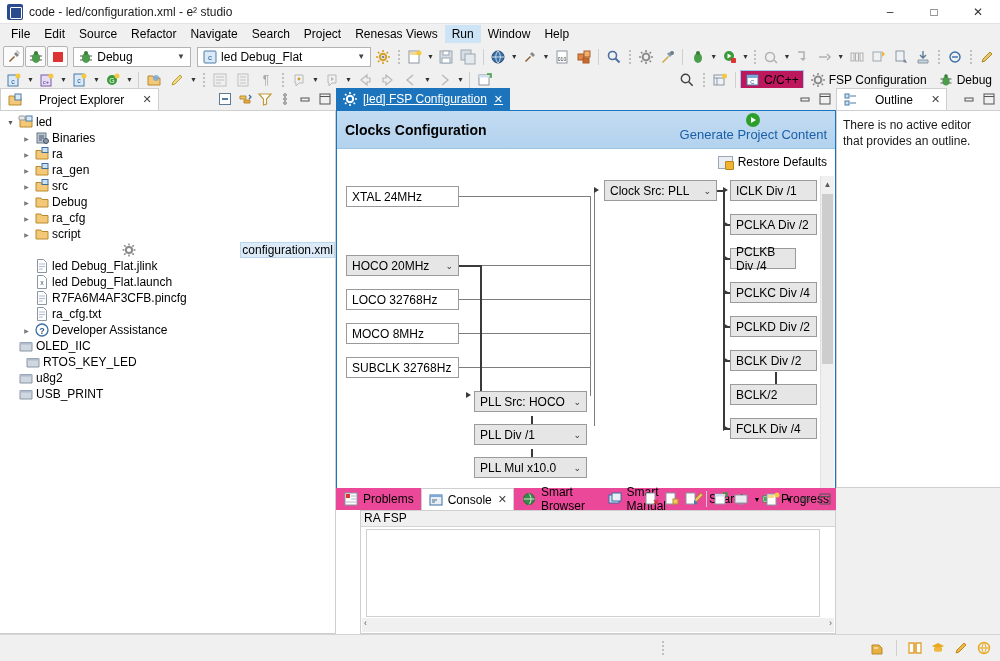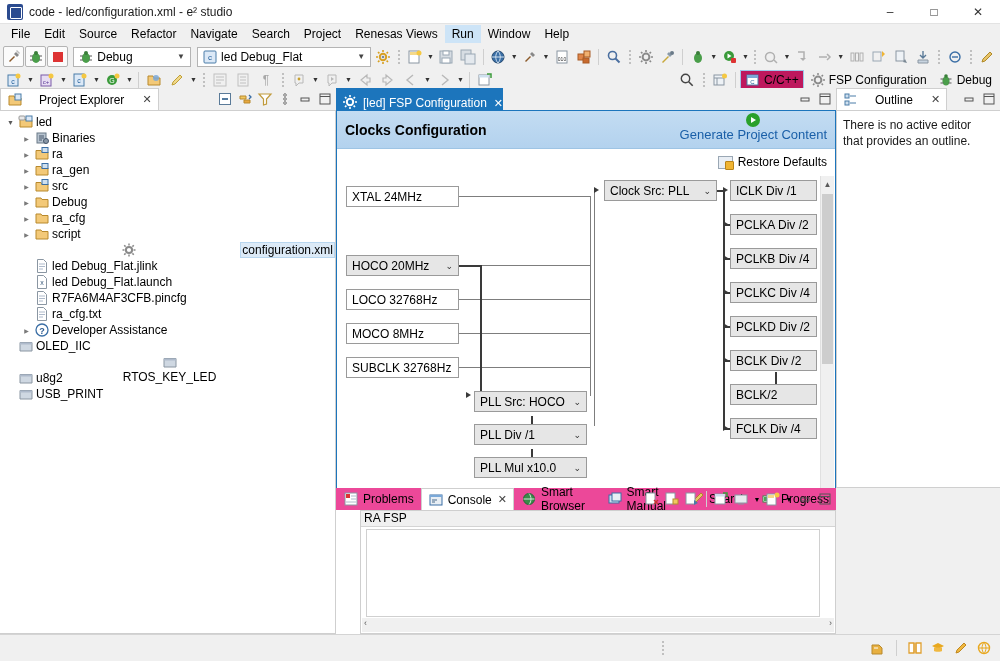--- a/index.html
+++ b/index.html
@@ -97,22 +97,22 @@
   .trow { display:flex; align-items:center; height:16px; padding-left:4px; white-space:nowrap; }
   .trow .twist { width:13px; text-align:center; font-size:8px; color:#5a5a5a; }
   .trow .ticon { width:17px; display:flex; align-items:center; justify-content:center; }
   .trow .tlabel { padding:0 2px; }
   .trow.sel .tlabel { background:#dceaf7; border:1px solid #b8d6ef; padding:0 1px; }
 
   
   #editor { left:336px; top:0; right:164px; bottom:0; }
   #editor .view-tabbar { background:#f0f0f0; }
   #editor .etab {
-    height:22px; background:#1c75bc; color:#fff; display:flex; align-items:flex-end; gap:5px;
-    padding:0 0 0 6px; font-size:12px; border:none;
+    height:22px; background:#1c75bc; color:#fff; display:flex; align-items:center; gap:5px;
+    padding:0 7px 0 6px; font-size:12px; border:none;text-decoration:underline;
   }
   #editor .view-body { border:1px solid #1c75bc; }
 
   .fsp-header {
     height:38px; background:linear-gradient(to bottom,#c3dcf2,#b3d2ee);
     border-bottom:1px solid #9ec4e4; display:flex; align-items:center;
     padding:0 8px; position:relative;
   }
   .fsp-header .h-title { font-size:14px; font-weight:bold; color:#000; }
   .gpc { position:absolute; right:8px; top:2px; text-align:center; line-height:1.1; }
@@ -802,21 +802,21 @@
           <div class="trow" style="padding-left: 4px;">
             <span class="twist"></span>
             <span class="ticon">
               <svg viewBox="0 0 16 16" class="ico">
                 <path d="M2 4.5h12V13H2z" fill="#cfd8e2" stroke="#8a96a2"></path>
                 <path d="M2 4.5h12v2H2z" fill="#aebacb"></path>
               </svg>
             </span>
             <span class="tlabel">OLED_IIC</span>
           </div>
-          <div class="trow" style="padding-left: 4px; flex-direction: column;">
+          <div class="trow" style="padding-left: 11px;">
             <span class="twist"></span>
             <span class="ticon">
               <svg viewBox="0 0 16 16" class="ico">
                 <path d="M2 4.5h12V13H2z" fill="#cfd8e2" stroke="#8a96a2"></path>
                 <path d="M2 4.5h12v2H2z" fill="#aebacb"></path>
               </svg>
             </span>
             <span class="tlabel">RTOS_KEY_LED</span>
           </div>
           <div class="trow" style="padding-left: 4px;">
@@ -958,21 +958,21 @@
           <span>Clock Src: PLL</span>
           <span class="cb-caret">⌄</span>
         </div>
 
         <div class="cbox drop" style="left:392px; top:4px;   width:87px;">
           <span>ICLK Div /1</span>
           </div>
         <div class="cbox drop" style="left:392px; top:38px;  width:87px;">
           <span>PCLKA Div /2</span>
           </div>
-        <div class="cbox drop" style="left:392px; top:72px;  width:87px;">
+        <div class="cbox drop" style="left:392px; top:72px;  width:66px;">
           <span>PCLKB Div /4</span>
           </div>
         <div class="cbox drop" style="left:392px; top:106px; width:87px;">
           <span>PCLKC Div /4</span>
           </div>
         <div class="cbox drop" style="left:392px; top:140px; width:87px;">
           <span>PCLKD Div /2</span>
           </div>
         <div class="cbox drop" style="left:392px; top:174px; width:87px;">
           <span>BCLK Div /2</span>

